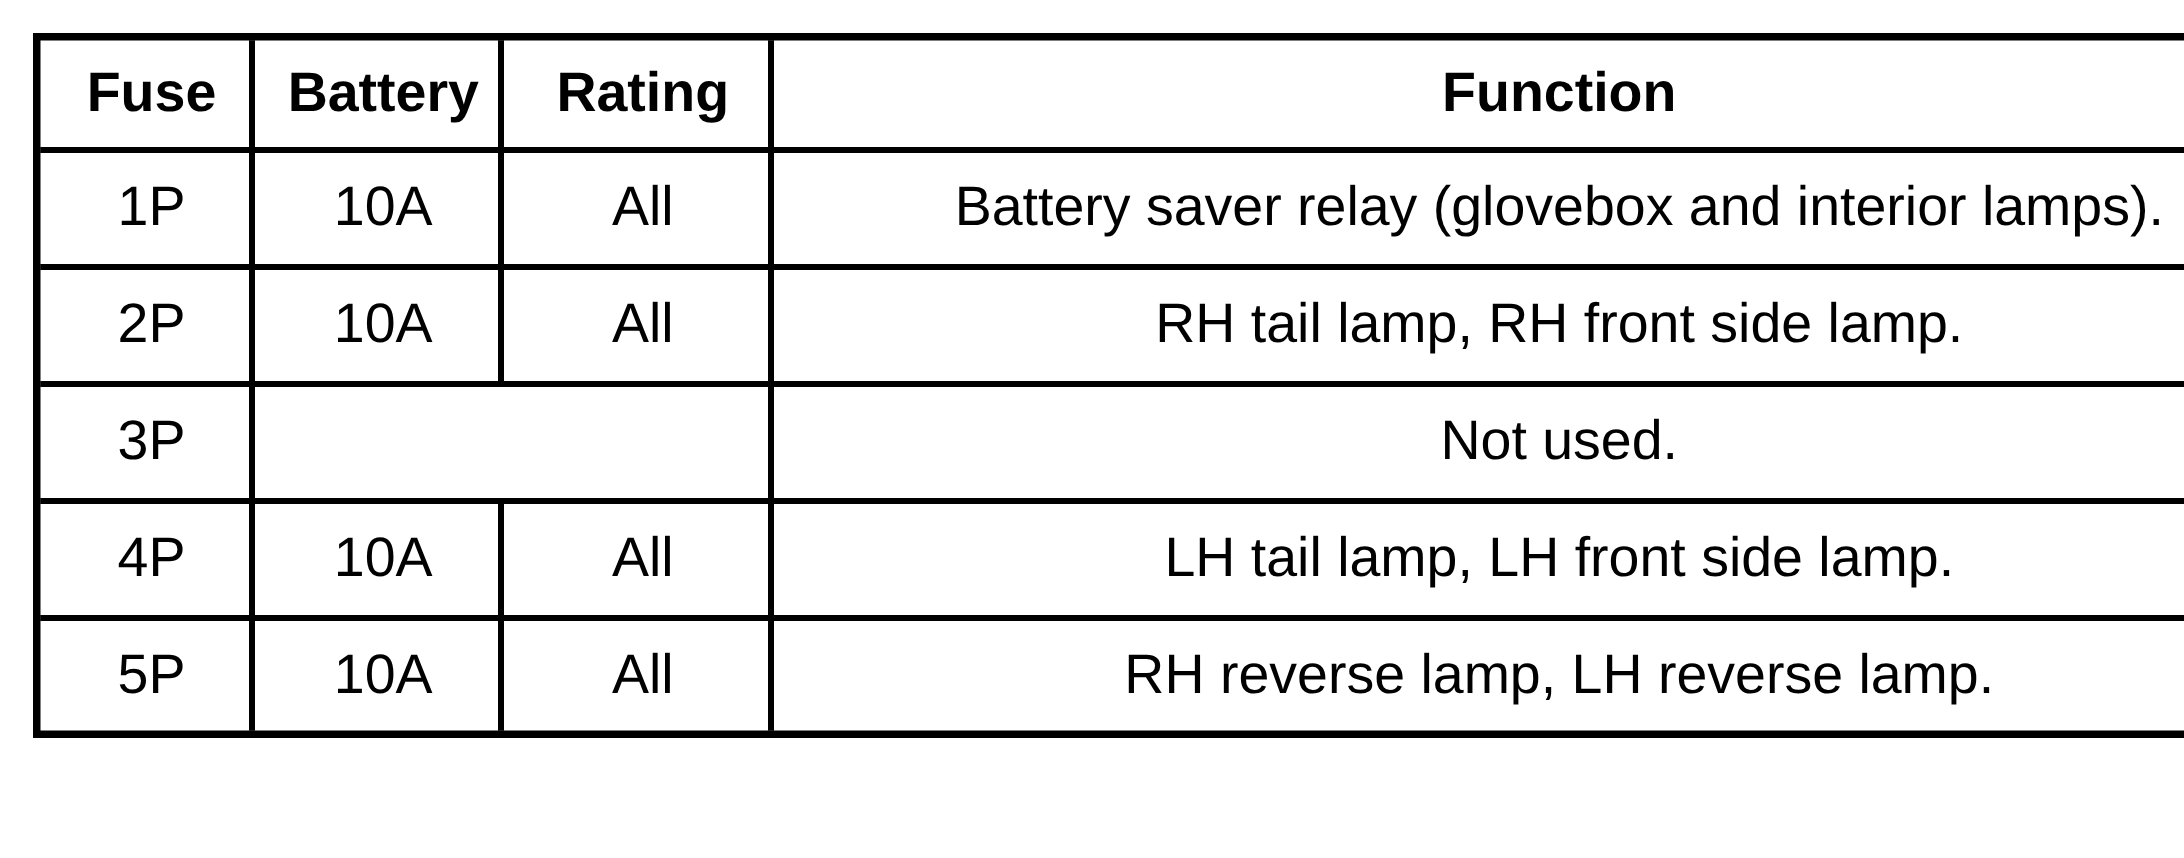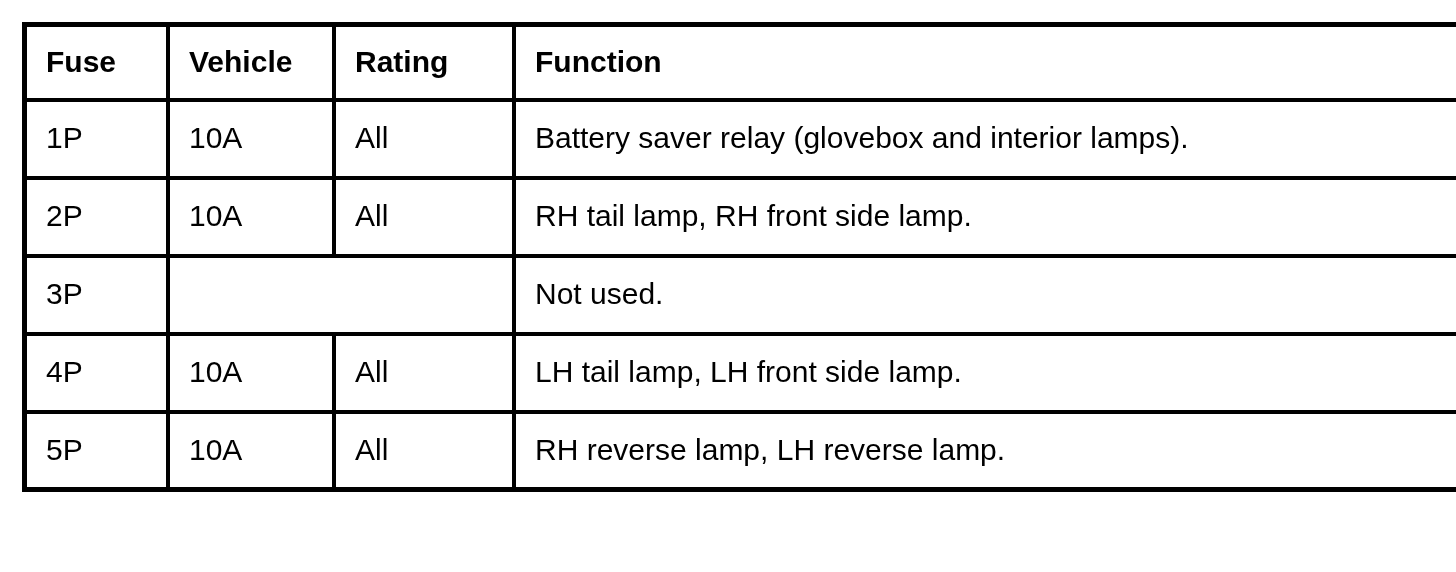--- a/index.html
+++ b/index.html
@@ -20,24 +20,24 @@
     top: 22px;
     width: 1399px;
     border-collapse: collapse;
     table-layout: fixed;
     border: 5px solid #000000;
     background: #ffffff;
   }
   .fuse-table th,
   .fuse-table td {
     border: 4px solid #000000;
-    text-align: left;
+    text-align: center;
     vertical-align: middle;
     padding: 0 10px 0 19px;
-    font-size: 30px;
+    font-size: 37px;
     line-height: 1.15;
     color: #000000;
     overflow: hidden;
     white-space: nowrap;
   }
   .fuse-table th {
     font-weight: bold;
   }
   .fuse-table thead tr { height: 75px; }
   .fuse-table tbody tr { height: 78px; }
@@ -47,21 +47,21 @@
   .col-function { width: 1009px; }
 </style>
 </head>
 <body>
 
 <div>
   <table class="fuse-table">
     <thead>
       <tr>
         <th class="col-fuse">Fuse</th>
-        <th class="col-rating">Vehicle</th>
+        <th class="col-rating">Battery</th>
         <th class="col-vehicle">Rating</th>
         <th class="col-function">Function</th>
       </tr>
     </thead>
     <tbody>
       <tr>
         <td>1P</td>
         <td>10A</td>
         <td>All</td>
         <td>Battery saver relay (glovebox and interior lamps).</td>

